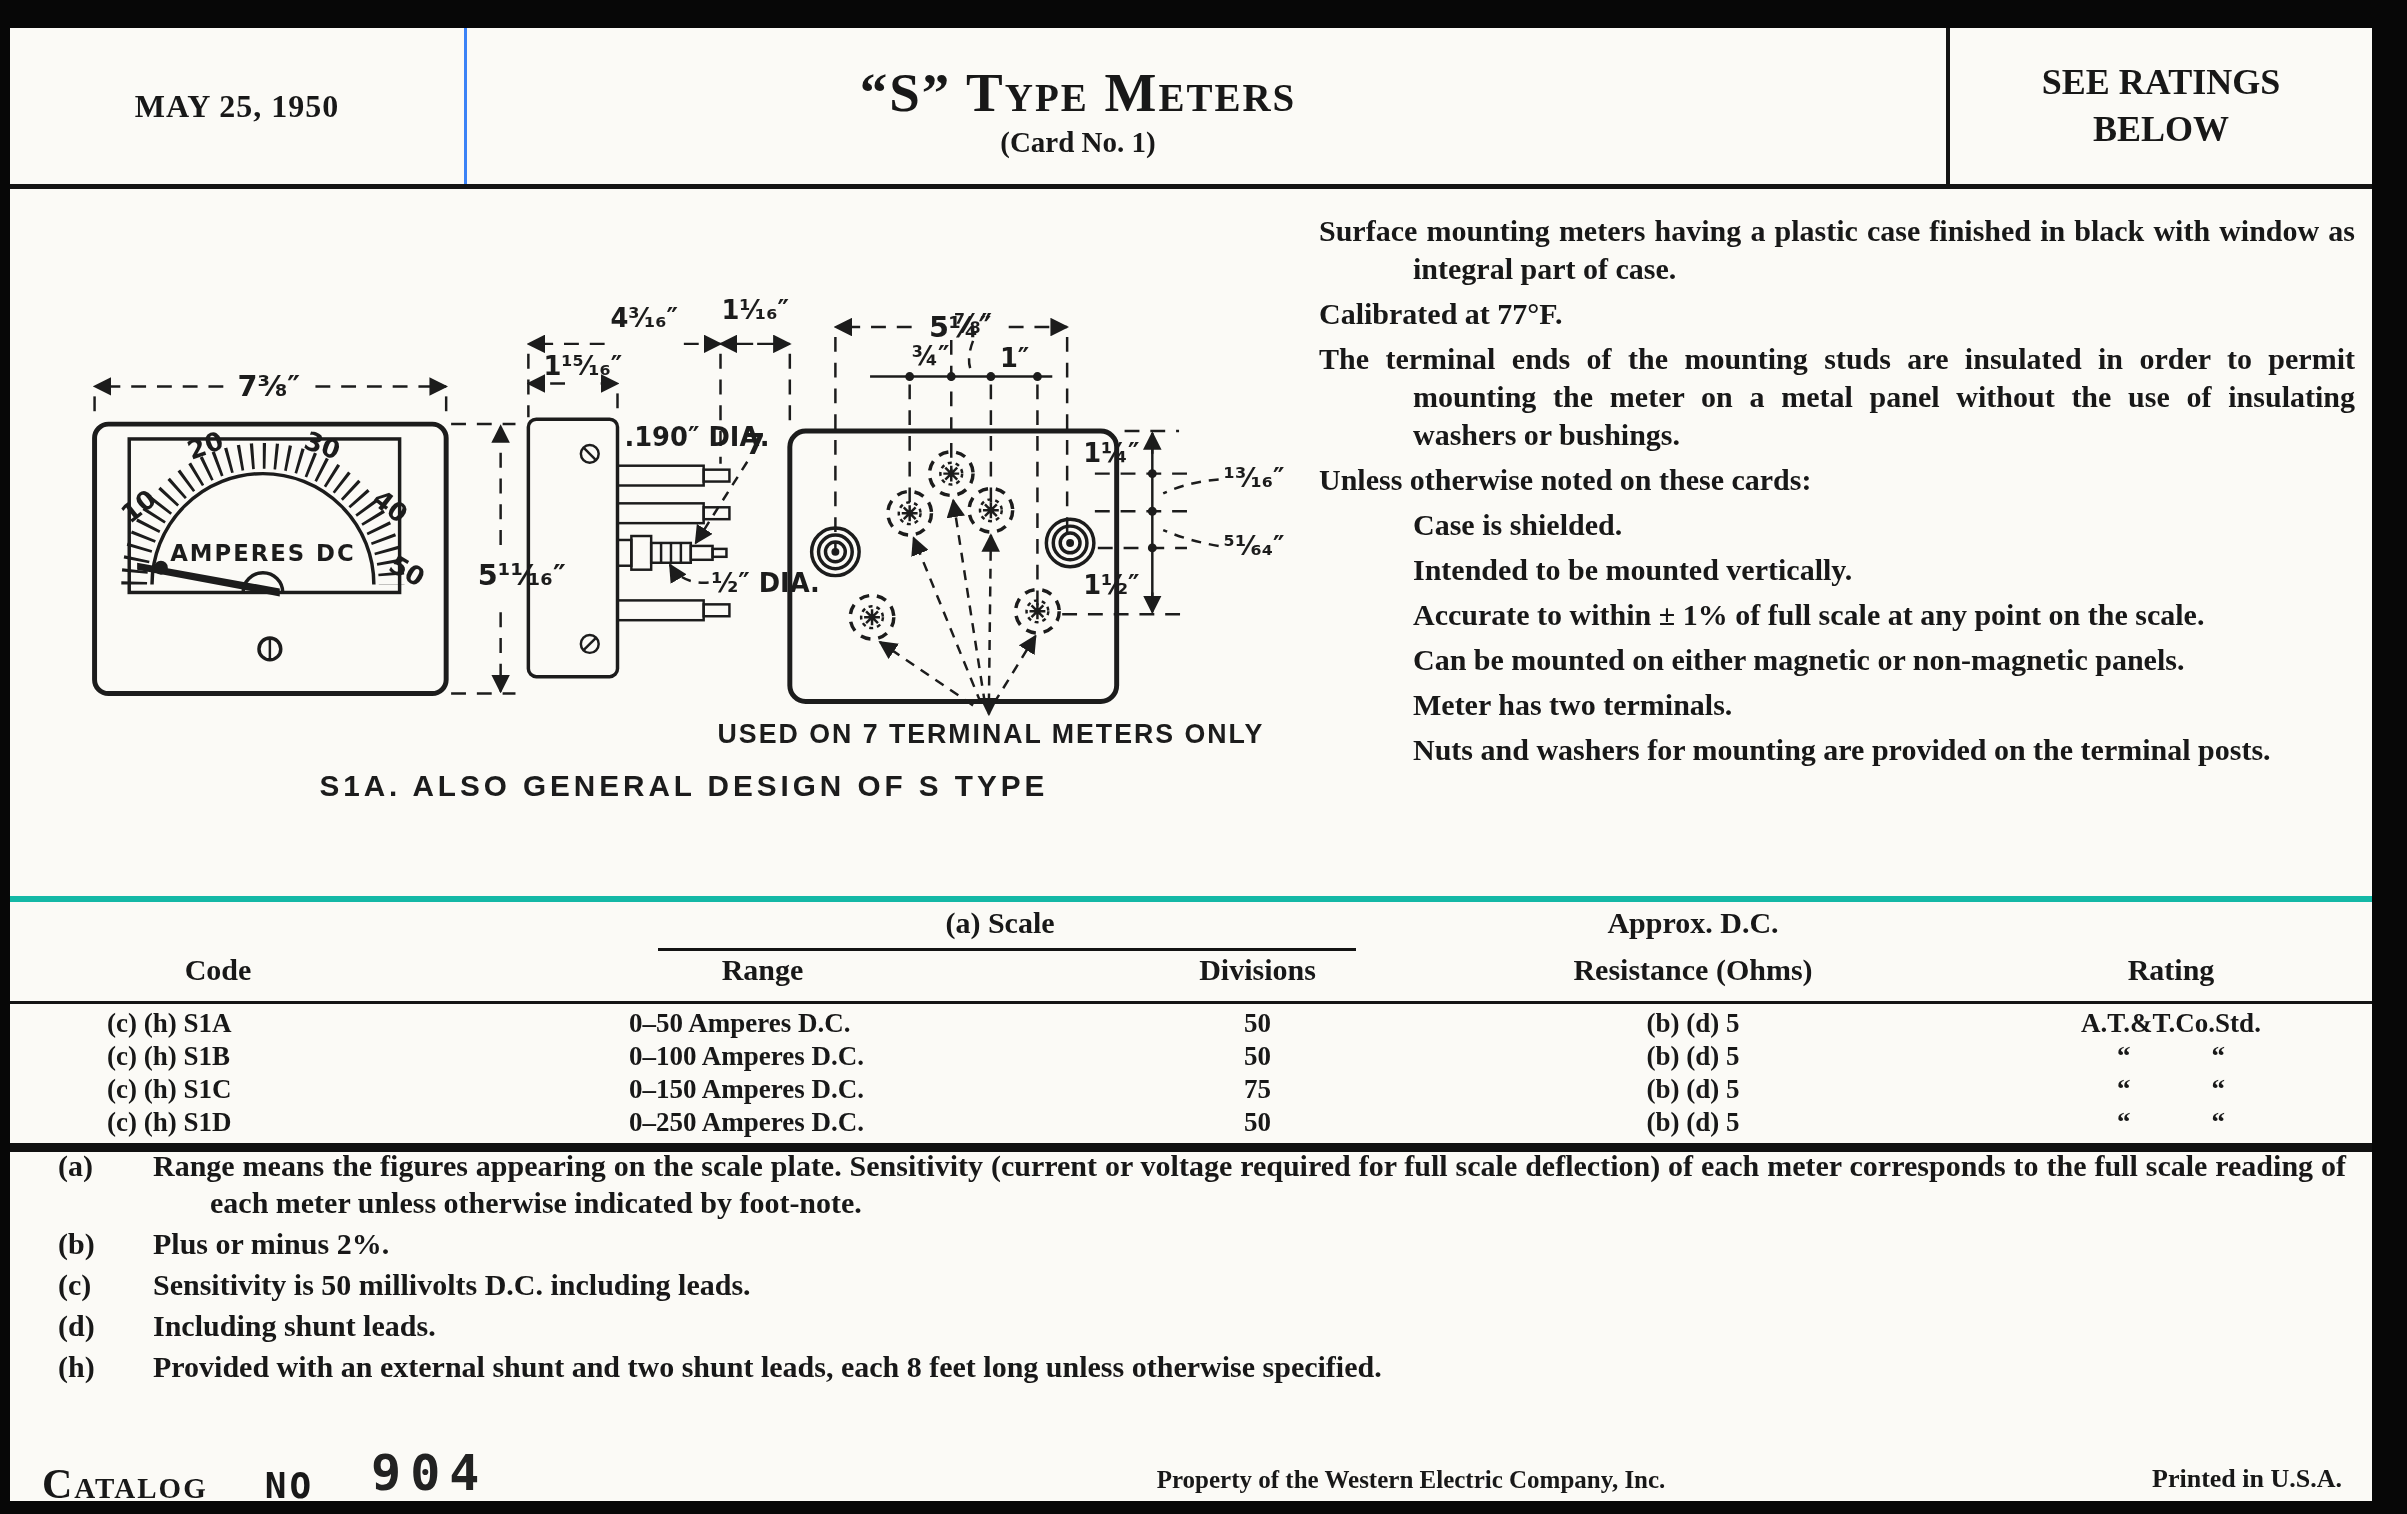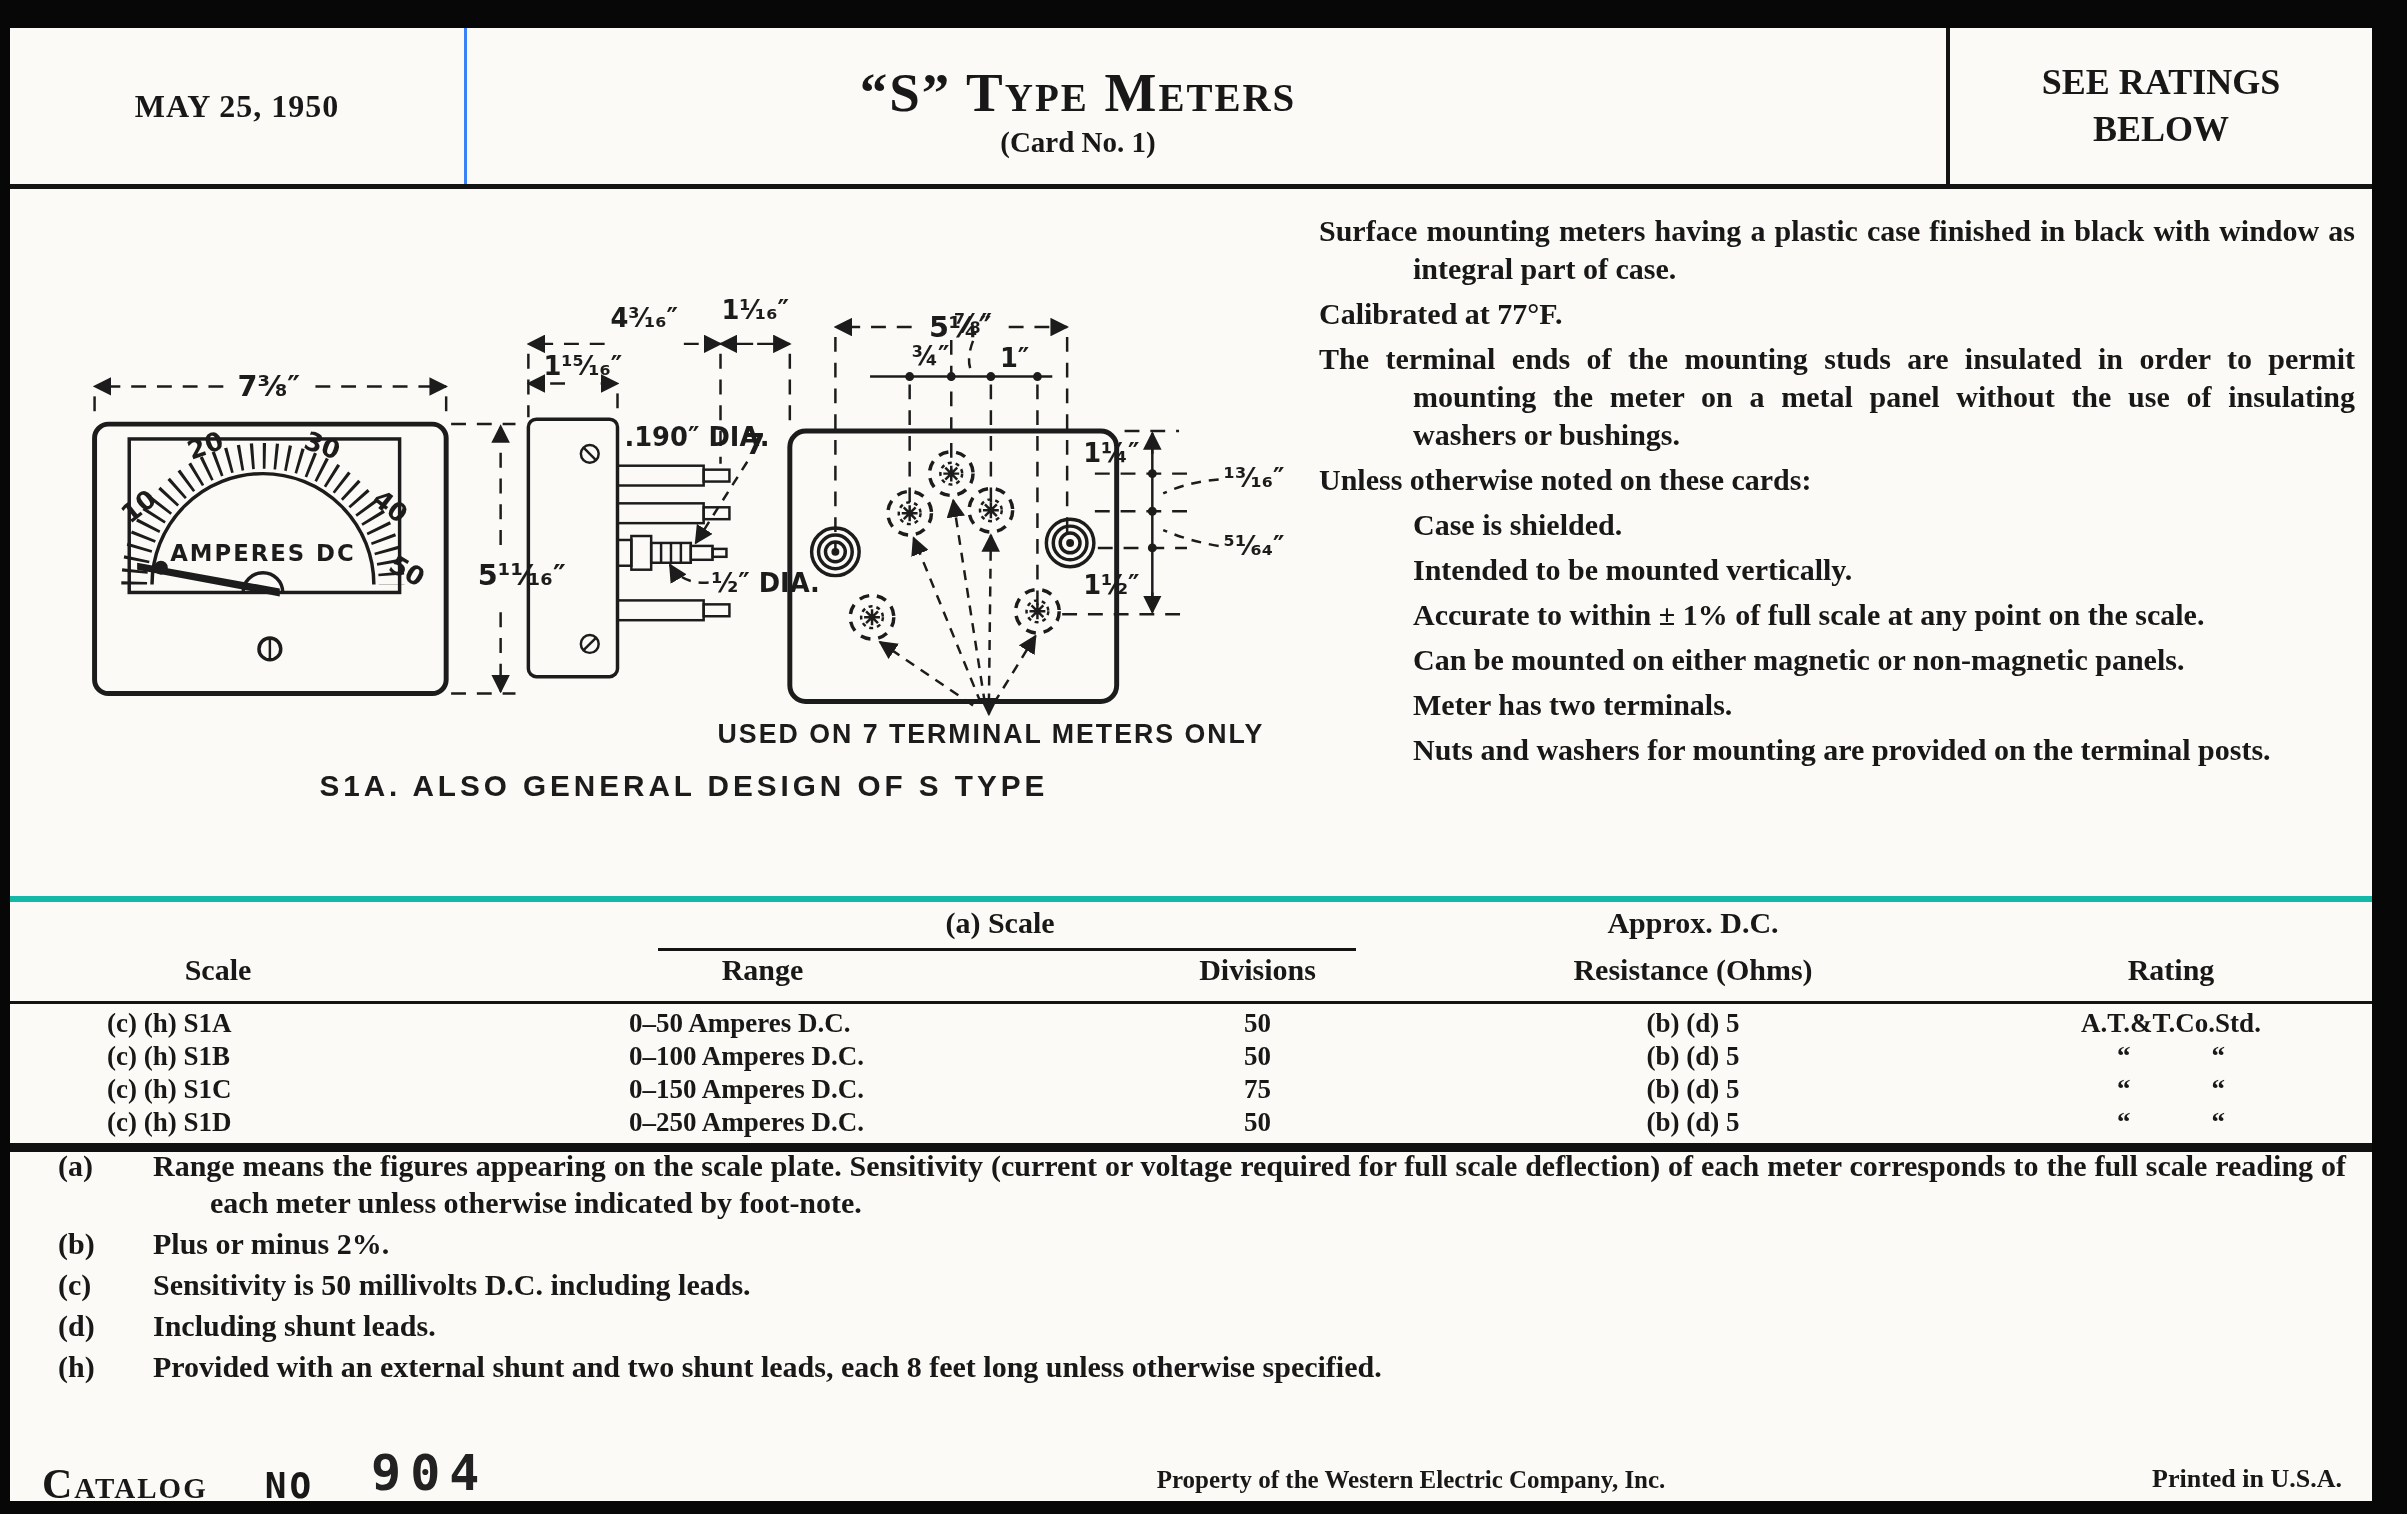--- a/index.html
+++ b/index.html
@@ -259,21 +259,21 @@
     <text class="captxt" x="950" y="532" text-anchor="middle">USED ON 7 TERMINAL METERS ONLY</text>
     <text class="captxt2" x="640" y="586" text-anchor="middle">S1A. ALSO GENERAL DESIGN OF S TYPE</text>
   </svg>
 
   <div class="ratings">
     <div class="thead">
       <div class="abs" style="left:594px;width:792px;top:4px;">(a) Scale</div>
       <div class="scale-rule"></div>
       <div class="abs" style="left:1406px;width:554px;top:4px;">Approx. D.C.</div>
       <div class="abs" style="left:1406px;width:554px;top:51px;">Resistance (Ohms)</div>
-      <div class="abs" style="left:0;width:416px;top:51px;">Scale</div>
+      <div class="abs" style="left:0;width:416px;top:51px;">Code</div>
       <div class="abs" style="left:416px;width:673px;top:51px;">Range</div>
       <div class="abs" style="left:1089px;width:317px;top:51px;">Divisions</div>
       <div class="abs" style="left:1960px;width:402px;top:51px;">Rating</div>
     </div>
     <div class="thead-sep"></div>
     <div class="trows">
       <div class="trow">
         <div class="c-code">(c) (h) S1A</div>
         <div class="c-range">0–50 Amperes D.C.</div>
         <div class="c-div">50</div>

